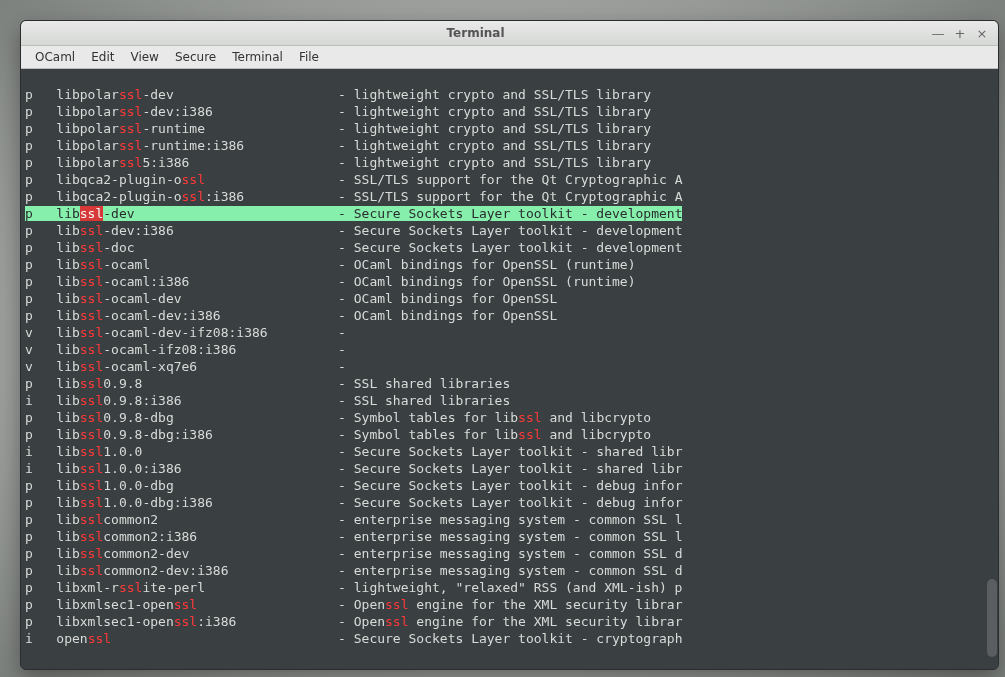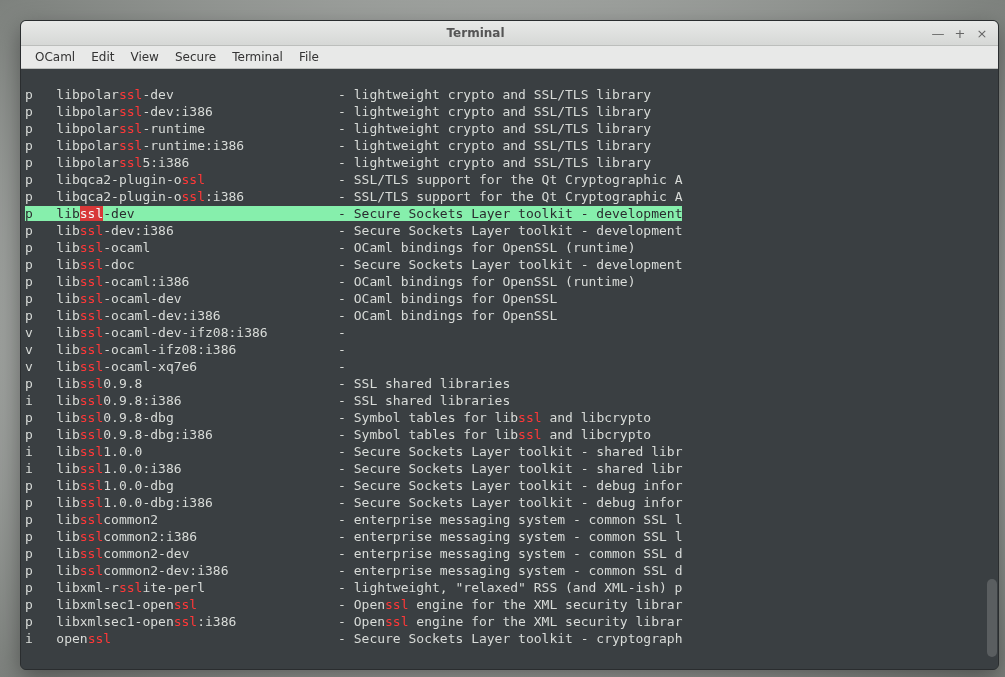--- a/index.html
+++ b/index.html
@@ -138,22 +138,22 @@
   <div class="terminal" id="term">
     <div class="line">p   libpolar<span class="hl">ssl</span>-dev                     - lightweight crypto and SSL/TLS library</div>
       <div class="line">p   libpolar<span class="hl">ssl</span>-dev:i386                - lightweight crypto and SSL/TLS library</div>
       <div class="line">p   libpolar<span class="hl">ssl</span>-runtime                 - lightweight crypto and SSL/TLS library</div>
       <div class="line">p   libpolar<span class="hl">ssl</span>-runtime:i386            - lightweight crypto and SSL/TLS library</div>
       <div class="line">p   libpolar<span class="hl">ssl</span>5:i386                   - lightweight crypto and SSL/TLS library</div>
       <div class="line">p   libqca2-plugin-o<span class="hl">ssl</span>                 - SSL/TLS support for the Qt Cryptographic A</div>
       <div class="line">p   libqca2-plugin-o<span class="hl">ssl</span>:i386            - SSL/TLS support for the Qt Cryptographic A</div>
       <div class="line selrow"><span class="sel">p   lib<span class="hl">ssl</span>-dev                          - Secure Sockets Layer toolkit - development</span></div>
       <div class="line">p   lib<span class="hl">ssl</span>-dev:i386                     - Secure Sockets Layer toolkit - development</div>
+      <div class="line">p   lib<span class="hl">ssl</span>-doc                          - Secure Sockets Layer toolkit - development</div>
       <div class="line">p   lib<span class="hl">ssl</span>-ocaml                        - OCaml bindings for OpenSSL (runtime)</div>
-      <div class="line">p   lib<span class="hl">ssl</span>-doc                          - Secure Sockets Layer toolkit - development</div>
       <div class="line">p   lib<span class="hl">ssl</span>-ocaml:i386                   - OCaml bindings for OpenSSL (runtime)</div>
       <div class="line">p   lib<span class="hl">ssl</span>-ocaml-dev                    - OCaml bindings for OpenSSL</div>
       <div class="line">p   lib<span class="hl">ssl</span>-ocaml-dev:i386               - OCaml bindings for OpenSSL</div>
       <div class="line">v   lib<span class="hl">ssl</span>-ocaml-dev-ifz08:i386         - </div>
       <div class="line">v   lib<span class="hl">ssl</span>-ocaml-ifz08:i386             - </div>
       <div class="line">v   lib<span class="hl">ssl</span>-ocaml-xq7e6                  - </div>
       <div class="line">p   lib<span class="hl">ssl</span>0.9.8                         - SSL shared libraries</div>
       <div class="line">i   lib<span class="hl">ssl</span>0.9.8:i386                    - SSL shared libraries</div>
       <div class="line">p   lib<span class="hl">ssl</span>0.9.8-dbg                     - Symbol tables for lib<span class="hl">ssl</span> and libcrypto</div>
       <div class="line">p   lib<span class="hl">ssl</span>0.9.8-dbg:i386                - Symbol tables for lib<span class="hl">ssl</span> and libcrypto</div>

